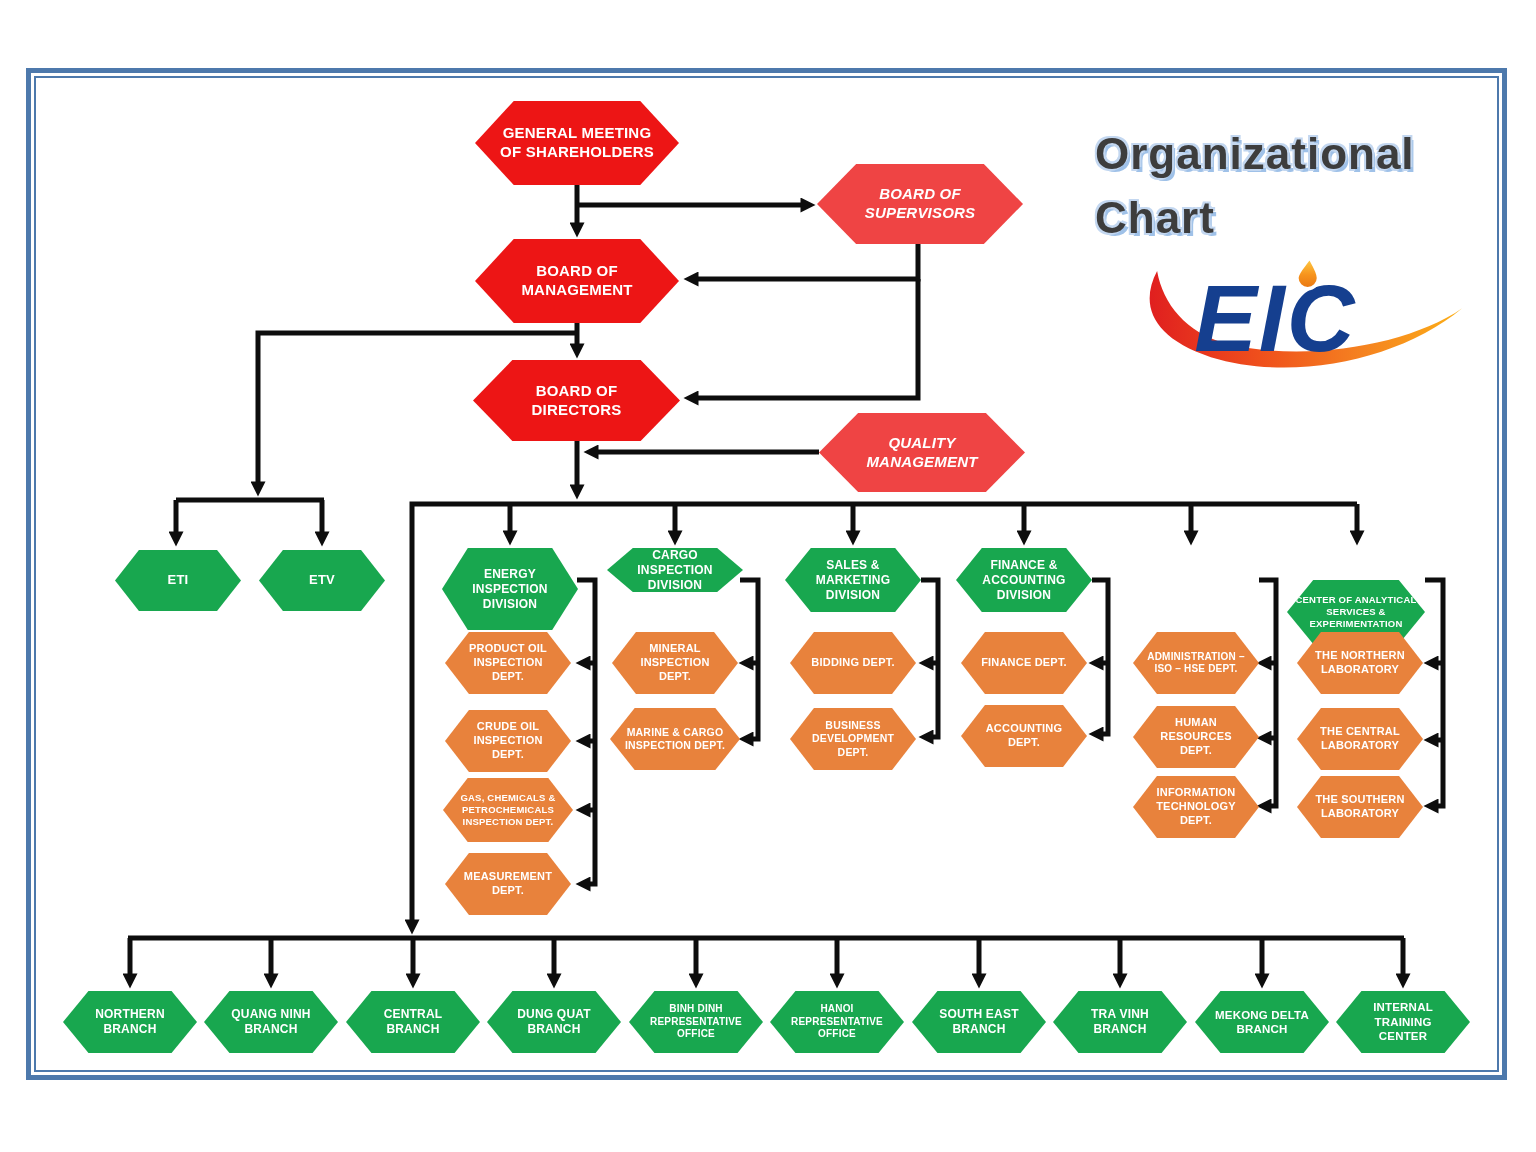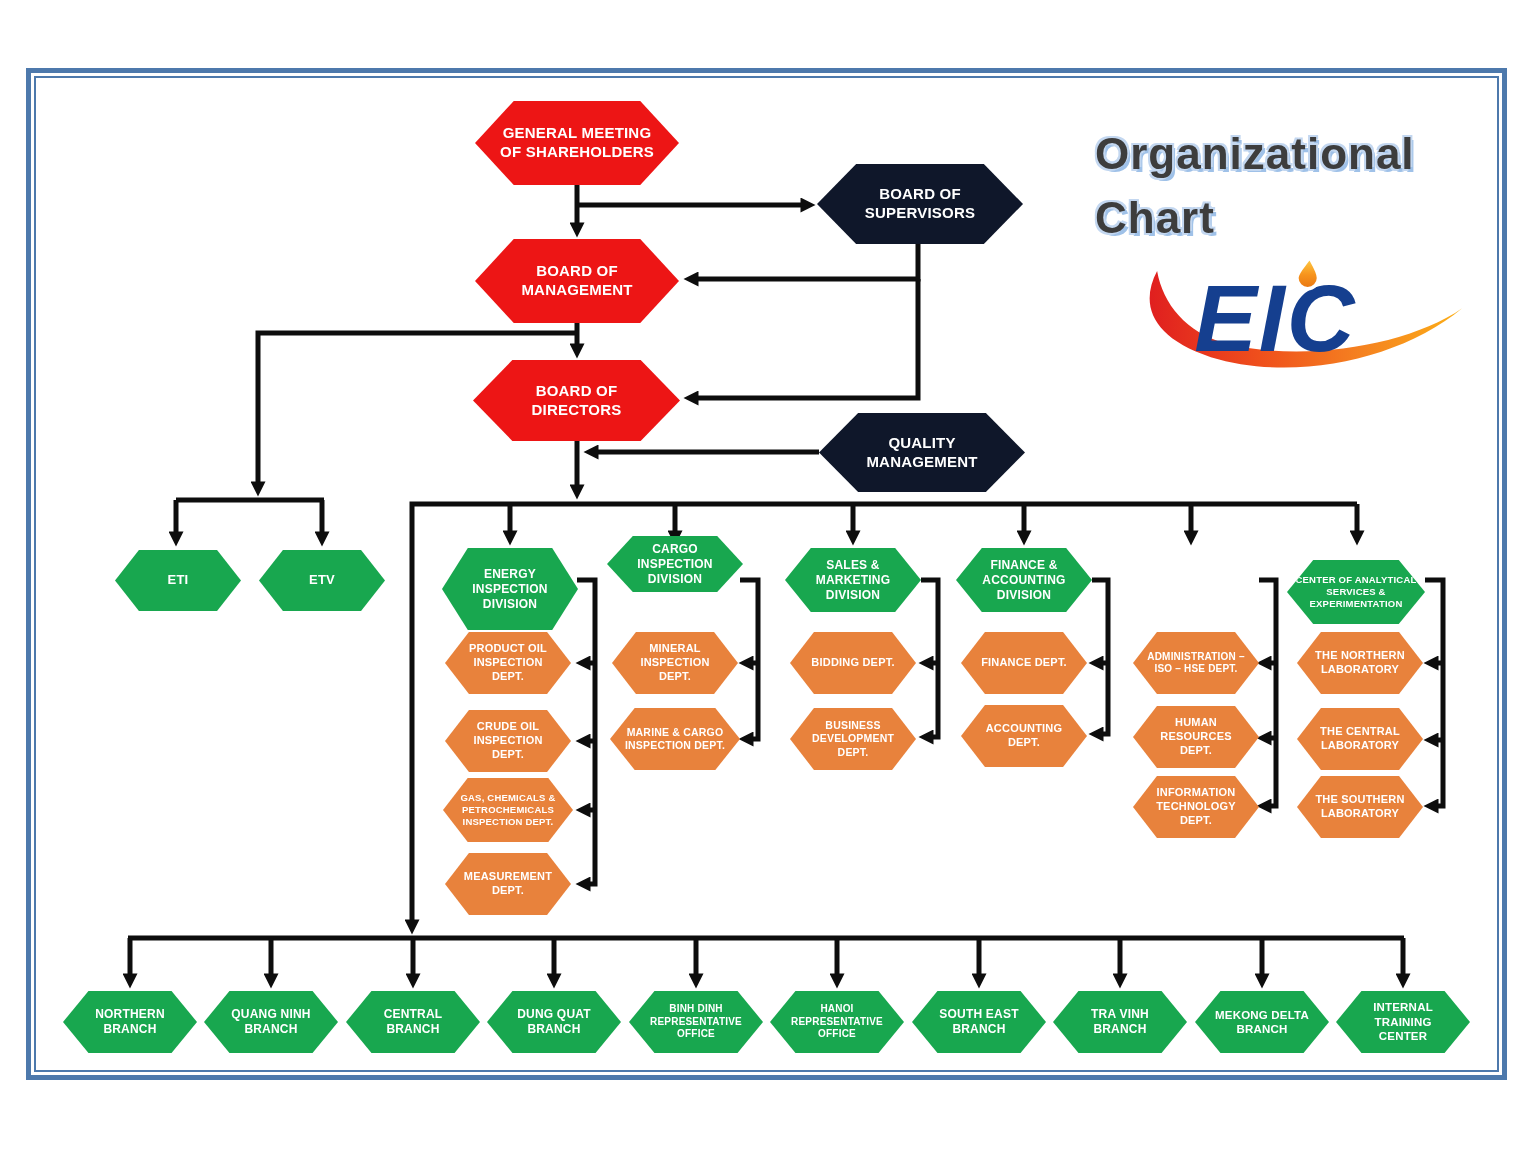--- a/index.html
+++ b/index.html
@@ -5,21 +5,21 @@
   html,body{margin:0;padding:0;background:#fff;}
   body{font-family:"Liberation Sans", sans-serif;}
   .canvas{position:relative;width:1536px;height:1152px;background:#fff;overflow:hidden;}
   .frame-outer{position:absolute;left:26px;top:68px;width:1481px;height:1012px;border:5px solid #4d79ac;box-sizing:border-box;}
   .frame-inner{position:absolute;left:34px;top:76px;width:1465px;height:996px;border:2px solid #4d79ac;box-sizing:border-box;}
   svg.wires{position:absolute;left:0;top:0;pointer-events:none;}
   .hex{position:absolute;display:flex;align-items:center;justify-content:center;text-align:center;
        color:#fff;font-weight:bold;line-height:1.25;letter-spacing:.2px;box-sizing:border-box;padding:0 16px;
        clip-path:polygon(0 50%,19% 0,81% 0,100% 50%,81% 100%,19% 100%);}
   .red{background:#ed1515;}
-  .blue{background:#0f172a;}
+  .blue{background:#ef4444;font-style:italic;}
   .green{background:#18a74f;}
   .orange{background:#e8823c;}
   .tight{padding:0 8px;}
   .title{position:absolute;left:1095px;top:122px;width:370px;
          font-weight:bold;font-size:44px;line-height:1.45;color:#3d3d3d;letter-spacing:1px;
          text-shadow:-2px -2px 0 #c3d7f0, 2px -2px 0 #c3d7f0, -2px 2px 0 #c3d7f0, 3px 3px 0 #9fc1e8;}
   .logo{position:absolute;left:1118px;top:252px;width:352px;height:136px;}
 </style>
 </head>
 <body>
@@ -103,24 +103,24 @@
   <div class="hex red" style="left:475px;top:101px;width:204px;height:84px;font-size:15px">GENERAL MEETING OF SHAREHOLDERS</div>
   <div class="hex blue" style="left:817px;top:164px;width:206px;height:80px;font-size:15px">BOARD OF SUPERVISORS</div>
   <div class="hex red" style="left:475px;top:239px;width:204px;height:84px;font-size:15px">BOARD OF MANAGEMENT</div>
   <div class="hex red" style="left:473px;top:360px;width:207px;height:81px;font-size:15px">BOARD OF DIRECTORS</div>
   <div class="hex blue" style="left:819px;top:413px;width:206px;height:79px;font-size:15px">QUALITY MANAGEMENT</div>
 
   <div class="hex green" style="left:115px;top:550px;width:126px;height:61px;font-size:13px">ETI</div>
   <div class="hex green" style="left:259px;top:550px;width:126px;height:61px;font-size:13px">ETV</div>
 
   <div class="hex green" style="left:442px;top:548px;width:136px;height:82px;font-size:12px">ENERGY INSPECTION DIVISION</div>
-  <div class="hex green" style="left:607px;top:536px;width:136px;height:56px;font-size:12px">CARGO INSPECTION DIVISION</div>
+  <div class="hex green" style="left:607px;top:548px;width:136px;height:44px;font-size:12px">CARGO INSPECTION DIVISION</div>
   <div class="hex green" style="left:785px;top:548px;width:136px;height:64px;font-size:12px">SALES &amp; MARKETING DIVISION</div>
   <div class="hex green" style="left:956px;top:548px;width:136px;height:64px;font-size:12px">FINANCE &amp; ACCOUNTING DIVISION</div>
-  <div class="hex green tight" style="left:1287px;top:560px;width:138px;height:64px;font-size:9.5px">CENTER OF ANALYTICAL SERVICES &amp; EXPERIMENTATION</div>
+  <div class="hex green tight" style="left:1287px;top:580px;width:138px;height:64px;font-size:9.5px">CENTER OF ANALYTICAL SERVICES &amp; EXPERIMENTATION</div>
 
   <div class="hex orange" style="left:445px;top:632px;width:126px;height:62px;font-size:11px">PRODUCT OIL INSPECTION DEPT.</div>
   <div class="hex orange" style="left:445px;top:710px;width:126px;height:62px;font-size:11px">CRUDE OIL INSPECTION DEPT.</div>
   <div class="hex orange tight" style="left:443px;top:778px;width:130px;height:64px;font-size:9.5px">GAS, CHEMICALS &amp; PETROCHEMICALS INSPECTION DEPT.</div>
   <div class="hex orange" style="left:445px;top:853px;width:126px;height:62px;font-size:11px">MEASUREMENT DEPT.</div>
 
   <div class="hex orange" style="left:612px;top:632px;width:126px;height:62px;font-size:11px">MINERAL INSPECTION DEPT.</div>
   <div class="hex orange tight" style="left:610px;top:708px;width:130px;height:62px;font-size:10.5px">MARINE &amp; CARGO INSPECTION DEPT.</div>
 
   <div class="hex orange" style="left:790px;top:632px;width:126px;height:62px;font-size:11px">BIDDING DEPT.</div>

